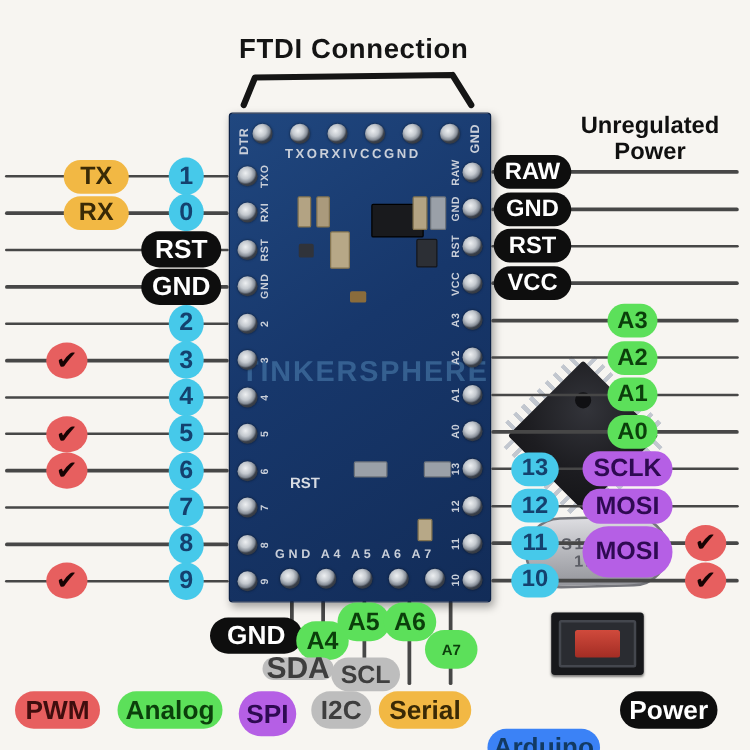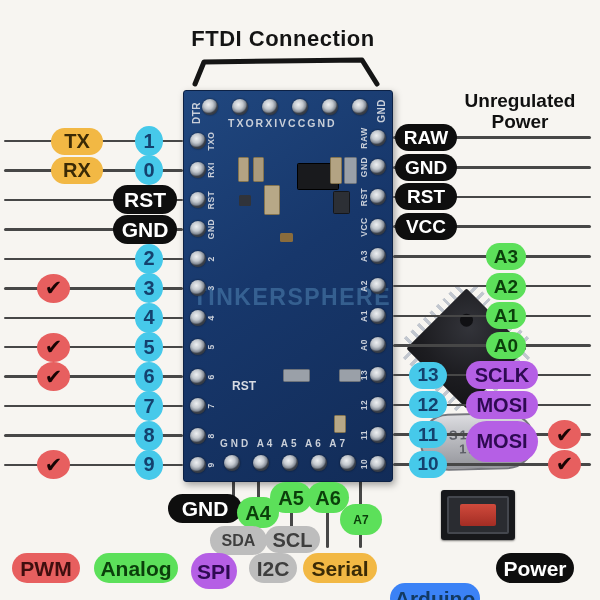--- a/index.html
+++ b/index.html
@@ -122,21 +122,21 @@
     <div class="silk" style="left:48px;top:288px;font-size:12px;color:#d8dce3;">RST</div>
   </div>
 
   <div class="watermark">TINKERSPHERE</div>
 
   <div class="pill power" style="left:168px;top:494px;width:74px;height:29px;font-size:21px;">GND</div>
   <div class="pill analog" style="left:237px;top:497px;width:42px;height:31px;font-size:20px;">A4</div>
   <div class="pill analog" style="left:270px;top:482px;width:42px;height:31px;font-size:20px;">A5</div>
   <div class="pill analog" style="left:307px;top:482px;width:42px;height:31px;font-size:20px;">A6</div>
   <div class="pill analog" style="left:340px;top:504px;width:42px;height:31px;font-size:12px;">A7</div>
-  <div class="pill i2c" style="left:210px;top:526px;width:57px;height:29px;font-size:16px;">SDA</div>
+  <div class="pill i2c" style="left:210px;top:526px;width:57px;height:18px;font-size:24px;">SDA</div>
   <div class="pill i2c" style="left:265px;top:526px;width:55px;height:27px;font-size:20px;">SCL</div>
 
   <div id="leftRows" style="left:0;top:0;width:0;height:0;">
       <div>
         <div class="hline" style="left: 4px; top: 139.8px; width: 179px;"></div>
         <div class="pill serial" style="left: 51px; top: 127.5px; width: 52px; height: 27px; font-size: 20px;">TX</div>
         <div class="numc" style="left: 135px; top: 126px;">1</div>
       </div>
       <div>
         <div class="hline" style="left: 4px; top: 169.25px; width: 179px;"></div>

